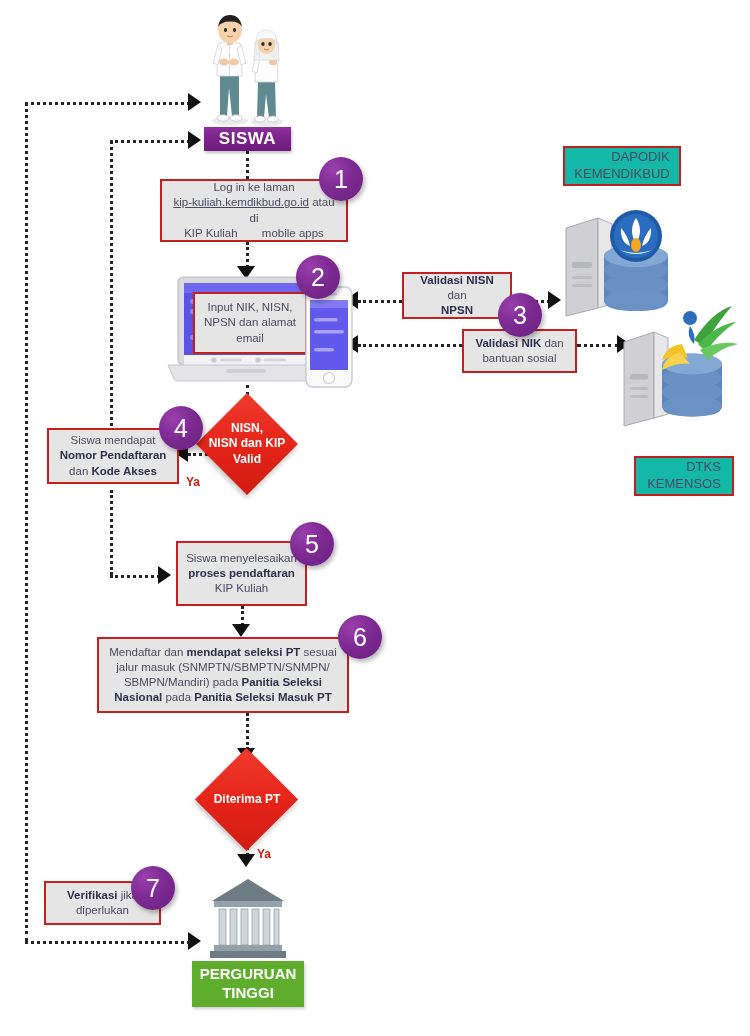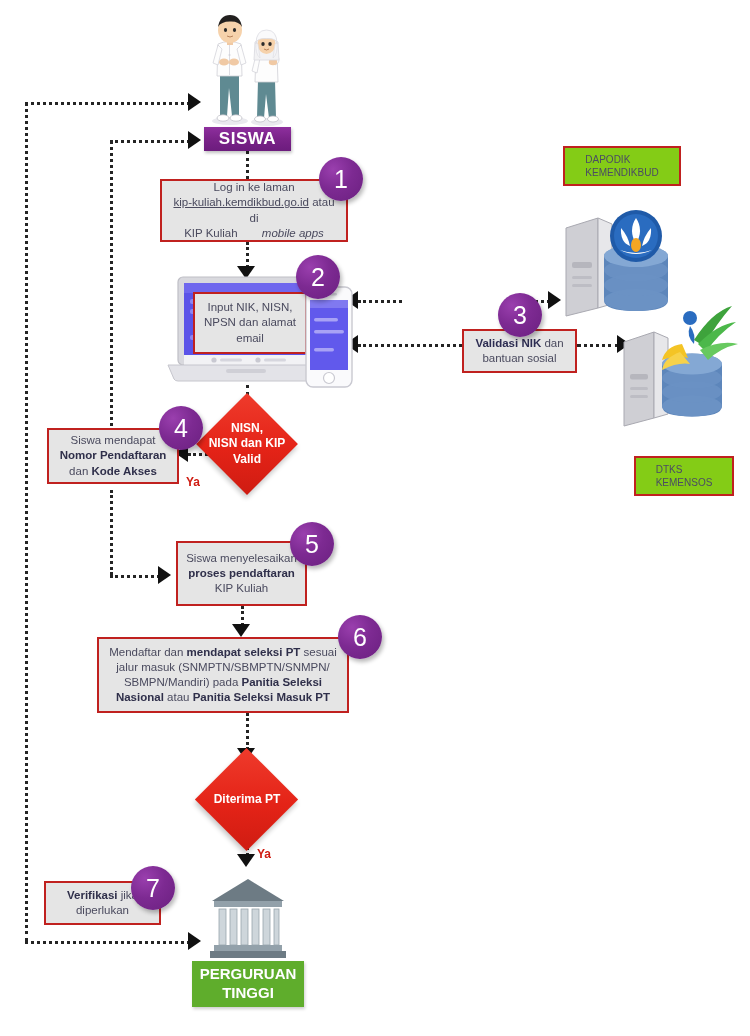--- a/index.html
+++ b/index.html
@@ -7,27 +7,27 @@
        font-family:"Liberation Sans",sans-serif;color:#3b3b4f;}
   #stage{position:absolute;left:0;top:0;width:680px;height:1036px;}
 
   
   .rbox{position:absolute;box-sizing:border-box;background:#e5e5e5;
         border:2.5px solid #c0211f;display:flex;align-items:center;
         justify-content:center;text-align:center;line-height:1.32;
         color:#4a4a5e;font-size:11.5px;padding:4px 6px;z-index:6;}
   .rbox b{color:#2f2f4a;font-weight:bold;}
   .rbox .lnk{text-decoration:underline;}
-  .rbox .ital{font-style:italic;margin-left:21px;}
-
-  
-  .capbox{position:absolute;box-sizing:border-box;background:#84cc16;
+  .rbox .ital{margin-left:21px;}
+
+  
+  .capbox{position:absolute;box-sizing:border-box;background:#14b8a6;
           border:2.5px solid #c0211f;display:flex;align-items:center;
-          justify-content:center;text-align:left;line-height:1.3;
-          color:#4b4b64;font-size:10px;z-index:6;}
+          justify-content:center;text-align:right;line-height:1.3;
+          color:#4b4b64;font-size:13px;z-index:6;}
 
   
   .vbox{color:#4a4a5e;}
   .vbox b{color:#2d2d52;}
 
   
   .badge{position:absolute;width:44px;height:44px;border-radius:50%;
          background:radial-gradient(circle at 32% 28%,#9a3fae 0%,#7d2a92 45%,#6b2080 100%);
          color:#fff;font-size:25px;display:flex;align-items:center;
          justify-content:center;z-index:20;
@@ -204,20 +204,26 @@
       <span>Input NIK, NISN,</span><br>
       <span>NPSN dan alamat</span><br>
       <span>email</span>
     </div>
   </div>
   <div class="badge" style="left:296px;top:255px;">2</div>
 
   <div class="dh" style="left:358px;top:300px;width:44px;"></div>
   <div class="arrow ar-l" style="left:345px;top:291px;"></div>
 
+  <div class="rbox vbox" style="left:402px;top:272px;width:110px;height:47px;">
+    <div>
+      <b>Validasi NISN</b><span> dan</span><br>
+      <b>NPSN</b>
+    </div>
+  </div>
 
   <div class="dh" style="left:512px;top:300px;width:38px;"></div>
   <div class="arrow ar-r" style="left:548px;top:291px;"></div>
 
   <div class="dh" style="left:358px;top:344px;width:104px;"></div>
   <div class="arrow ar-l" style="left:345px;top:335px;"></div>
 
   <div class="rbox vbox" style="left:462px;top:329px;width:115px;height:44px;">
     <div>
       <b>Validasi NIK</b><span> dan</span><br>
@@ -330,21 +336,21 @@
   <div class="badge" style="left:290px;top:522px;">5</div>
 
   <div class="dv" style="left:241px;top:606px;height:20px;"></div>
   <div class="arrow ar-d" style="left:232px;top:624px;"></div>
 
   <div class="rbox" style="left:97px;top:637px;width:252px;height:76px;">
     <div>
       <span>Mendaftar dan </span><b>mendapat seleksi PT</b><span> sesuai</span><br>
       <span>jalur masuk (SNMPTN/SBMPTN/SNMPN/</span><br>
       <span>SBMPN/Mandiri) pada </span><b>Panitia Seleksi</b><br>
-      <b>Nasional</b><span> atau </span><b>Panitia Seleksi Masuk PT</b>
+      <b>Nasional</b><span> pada </span><b>Panitia Seleksi Masuk PT</b>
     </div>
   </div>
   <div class="badge" style="left:338px;top:615px;">6</div>
 
   <div class="dv" style="left:246px;top:713px;height:37px;"></div>
   <div class="arrow ar-d" style="left:237px;top:748px;"></div>
 
   <div class="diamond" style="left:210px;top:763px;width:73px;height:73px;">
     <div class="sq"></div>
     <div class="dtxt" style="width:110px;left:-18px;">

